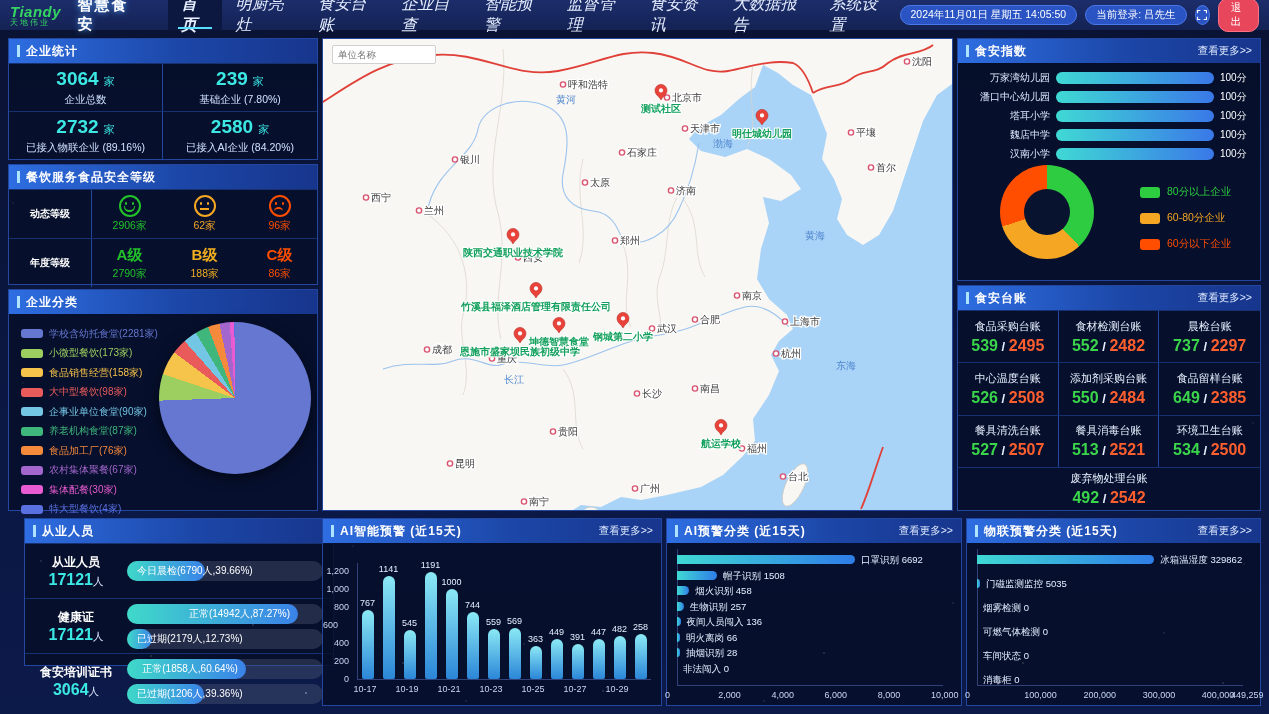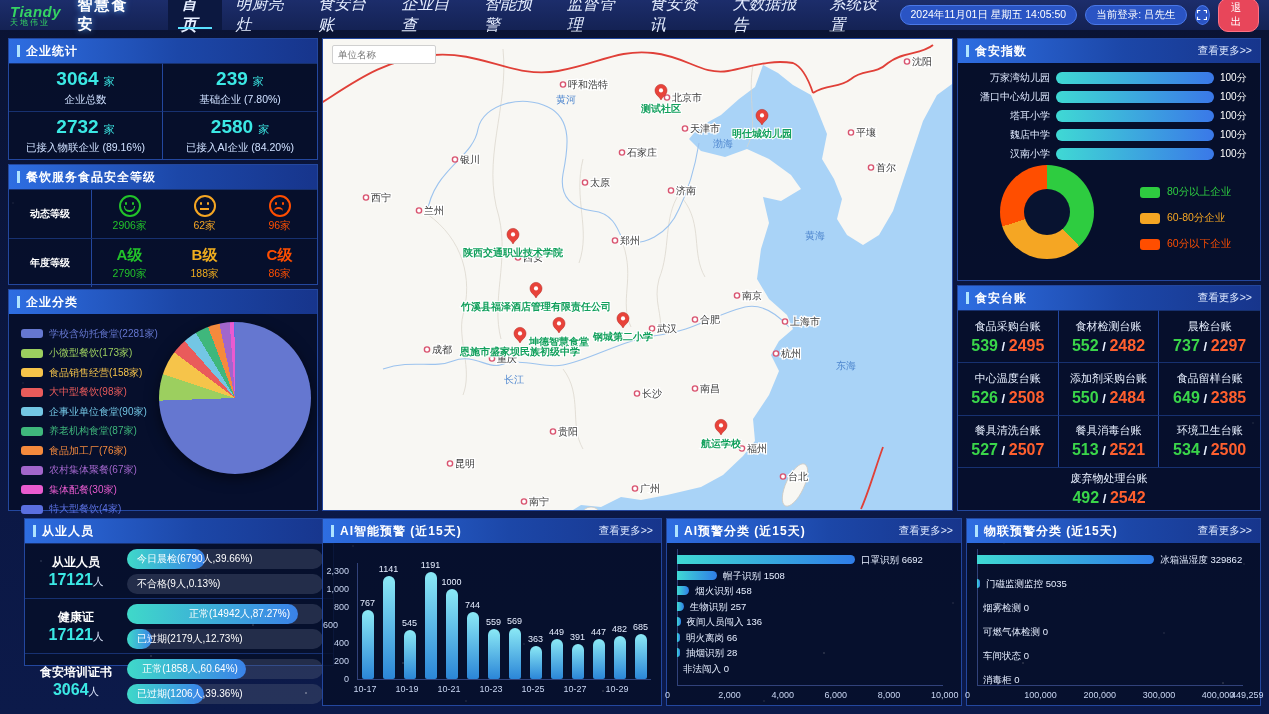--- a/index.html
+++ b/index.html
@@ -607,24 +607,20 @@
         <div class="per-group">
           <div class="per-left">
             <div class="per-name">从业人员</div>
             <div class="per-total">17121<span class="u">人</span></div>
           </div>
           <div class="per-bars">
             <div class="per-track">
               <div class="per-fill" style="width: 39.66%;"></div>
               <div class="per-text" style="left: 10px;">今日晨检(6790人,39.66%)</div>
             </div>
-            <div class="per-track">
-              <div class="per-fill" style="width: 0.13%;"></div>
-              <div class="per-text" style="left: 10px;">不合格(9人,0.13%)</div>
-            </div>
           </div>
         </div>
         <div class="per-group">
           <div class="per-left">
             <div class="per-name">健康证</div>
             <div class="per-total">17121<span class="u">人</span></div>
           </div>
           <div class="per-bars">
             <div class="per-track">
               <div class="per-fill" style="width: 87.27%;"></div>
@@ -663,21 +659,21 @@
         </div>
       <div class="more">查看更多&gt;&gt;</div>
     </div>
     <div class="chart-wrap" id="aitrend-chart">
         <div class="tick-label" style="right: auto; top: 131px; left: 0px; width: 26px; text-align: right; position: absolute;">0</div>
         <div class="tick-label" style="right: auto; top: 113px; left: 0px; width: 26px; text-align: right; position: absolute;">200</div>
         <div class="tick-label" style="right: auto; top: 95px; left: 0px; width: 26px; text-align: right; position: absolute;">400</div>
         <div class="tick-label" style="right: auto; top: 77px; left: 0px; width: 26px; text-align: left; position: absolute;">600</div>
         <div class="tick-label" style="right: auto; top: 59px; left: 0px; width: 26px; text-align: right; position: absolute;">800</div>
         <div class="tick-label" style="right: auto; top: 41px; left: 0px; width: 26px; text-align: right; position: absolute;">1,000</div>
-        <div class="tick-label" style="right: auto; top: 23px; left: 0px; width: 26px; text-align: right; position: absolute;">2,300</div>
+        <div class="tick-label" style="right: auto; top: 23px; left: 0px; width: 26px; text-align: right; position: absolute;">1,200</div>
         <div class="axis-line" style="left: 34px; top: 20px; width: 1px; height: 116px;"></div>
         <div class="axis-line" style="left: 34px; top: 136px; width: 294px; height: 1px;"></div>
         <div class="vbar" style="left: 38.5px; top: 66.97px; height: 69.03px;"></div>
         <div class="vbar-val" style="left: 44.5px; top: 54.97px;">767</div>
         <div class="tick-label" style="left: 30.5px; top: 141px;">10-17</div>
         <div class="vbar" style="left: 59.5px; top: 33.31px; height: 102.69px;"></div>
         <div class="vbar-val" style="left: 65.5px; top: 21.31px;">1141</div>
         <div class="vbar" style="left: 80.5px; top: 86.95px; height: 49.05px;"></div>
         <div class="vbar-val" style="left: 86.5px; top: 74.95px;">545</div>
         <div class="tick-label" style="left: 72.5px; top: 141px;">10-19</div>
@@ -700,21 +696,21 @@
         <div class="vbar-val" style="left: 233.5px; top: 83.59px;">449</div>
         <div class="vbar" style="left: 248.5px; top: 100.81px; height: 35.19px;"></div>
         <div class="vbar-val" style="left: 254.5px; top: 88.81px;">391</div>
         <div class="tick-label" style="left: 240.5px; top: 141px;">10-27</div>
         <div class="vbar" style="left: 269.5px; top: 95.77px; height: 40.23px;"></div>
         <div class="vbar-val" style="left: 275.5px; top: 83.77px;">447</div>
         <div class="vbar" style="left: 290.5px; top: 92.62px; height: 43.38px;"></div>
         <div class="vbar-val" style="left: 296.5px; top: 80.62px;">482</div>
         <div class="tick-label" style="left: 282.5px; top: 141px;">10-29</div>
         <div class="vbar" style="left: 311.5px; top: 91.27px; height: 44.73px;"></div>
-        <div class="vbar-val" style="left: 317.5px; top: 79.27px;">685</div>
+        <div class="vbar-val" style="left: 317.5px; top: 79.27px;">258</div>
       </div>
   </div>
 
   <div class="panel" id="p-aicat" style="left:666px;top:518px;width:296px;height:188px;">
     <div class="phead">
       <div class="t">
           <span class="bar"></span>
           <span>AI预警分类 (近15天)</span>
         </div>
       <div class="more">查看更多&gt;&gt;</div>

